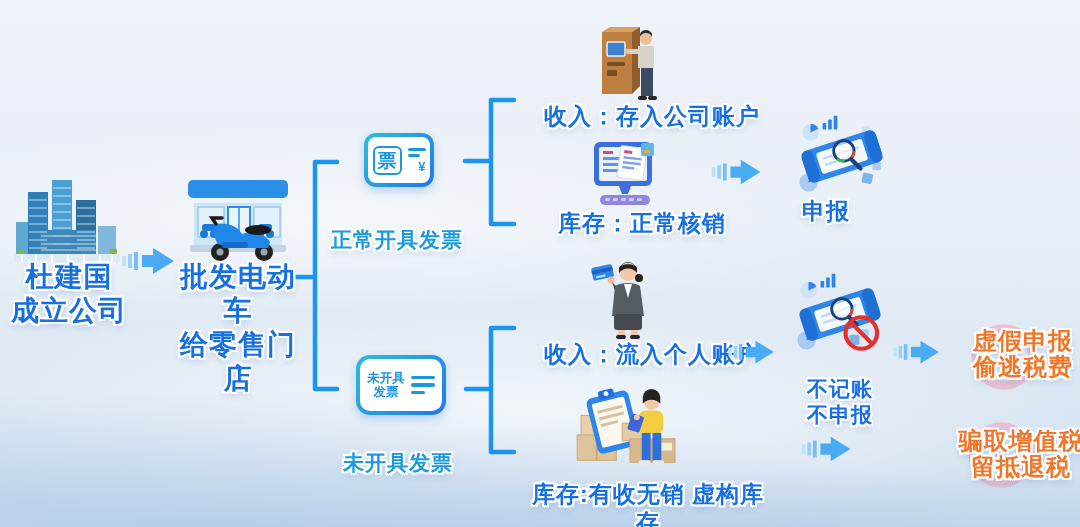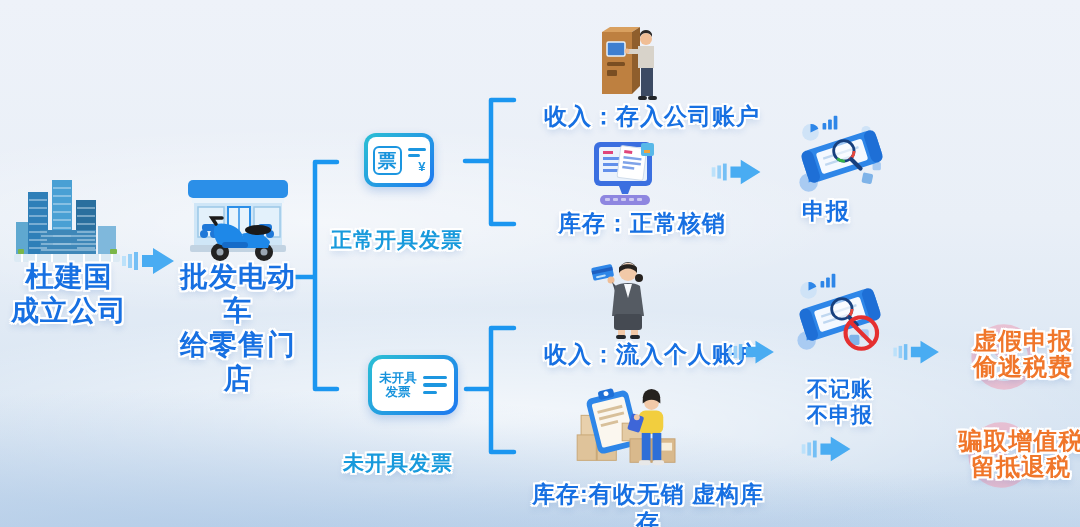--- a/index.html
+++ b/index.html
@@ -210,21 +210,21 @@
       <line x1="30" y1="44" x2="70" y2="44" stroke="#BFD7F0" stroke-width="2.5"></line>
       <line x1="30" y1="51" x2="58" y2="51" stroke="#BFD7F0" stroke-width="2.5"></line>
     </g>
     <circle cx="52" cy="42" r="11" fill="rgba(255,255,255,.55)" stroke="#17407E" stroke-width="3"></circle>
     <circle cx="52" cy="42" r="11" fill="none" stroke="#E8483C" stroke-width="3" stroke-dasharray="11 58"></circle>
     <circle cx="52" cy="42" r="11" fill="none" stroke="#35B24A" stroke-width="3" stroke-dasharray="9 60" stroke-dashoffset="-16"></circle>
     <line x1="60" y1="51" x2="70" y2="61" stroke="#17407E" stroke-width="4.5" stroke-linecap="round"></line>
   </svg>
   <div class="lbl f23" style="left:784px;top:197px;width:84px">申报</div>
 
-  <div class="badge" style="left:368px;top:355px;width:82px;height:52px;border-radius:14px">
+  <div class="badge" style="left:356px;top:355px;width:82px;height:52px;border-radius:14px">
     <div class="badge-in" style="border-radius:10px">
       <span class="badge-txt">
         <span>未开具</span><br>
         <span>发票</span>
       </span>
       <span class="tick-lines" style="gap:4px">
         <span class="tline" style="width:24px;height:3.5px"></span>
         <span class="tline" style="width:24px;height:3.5px"></span>
         <span class="tline" style="width:14px;height:3.5px"></span>
       </span>

